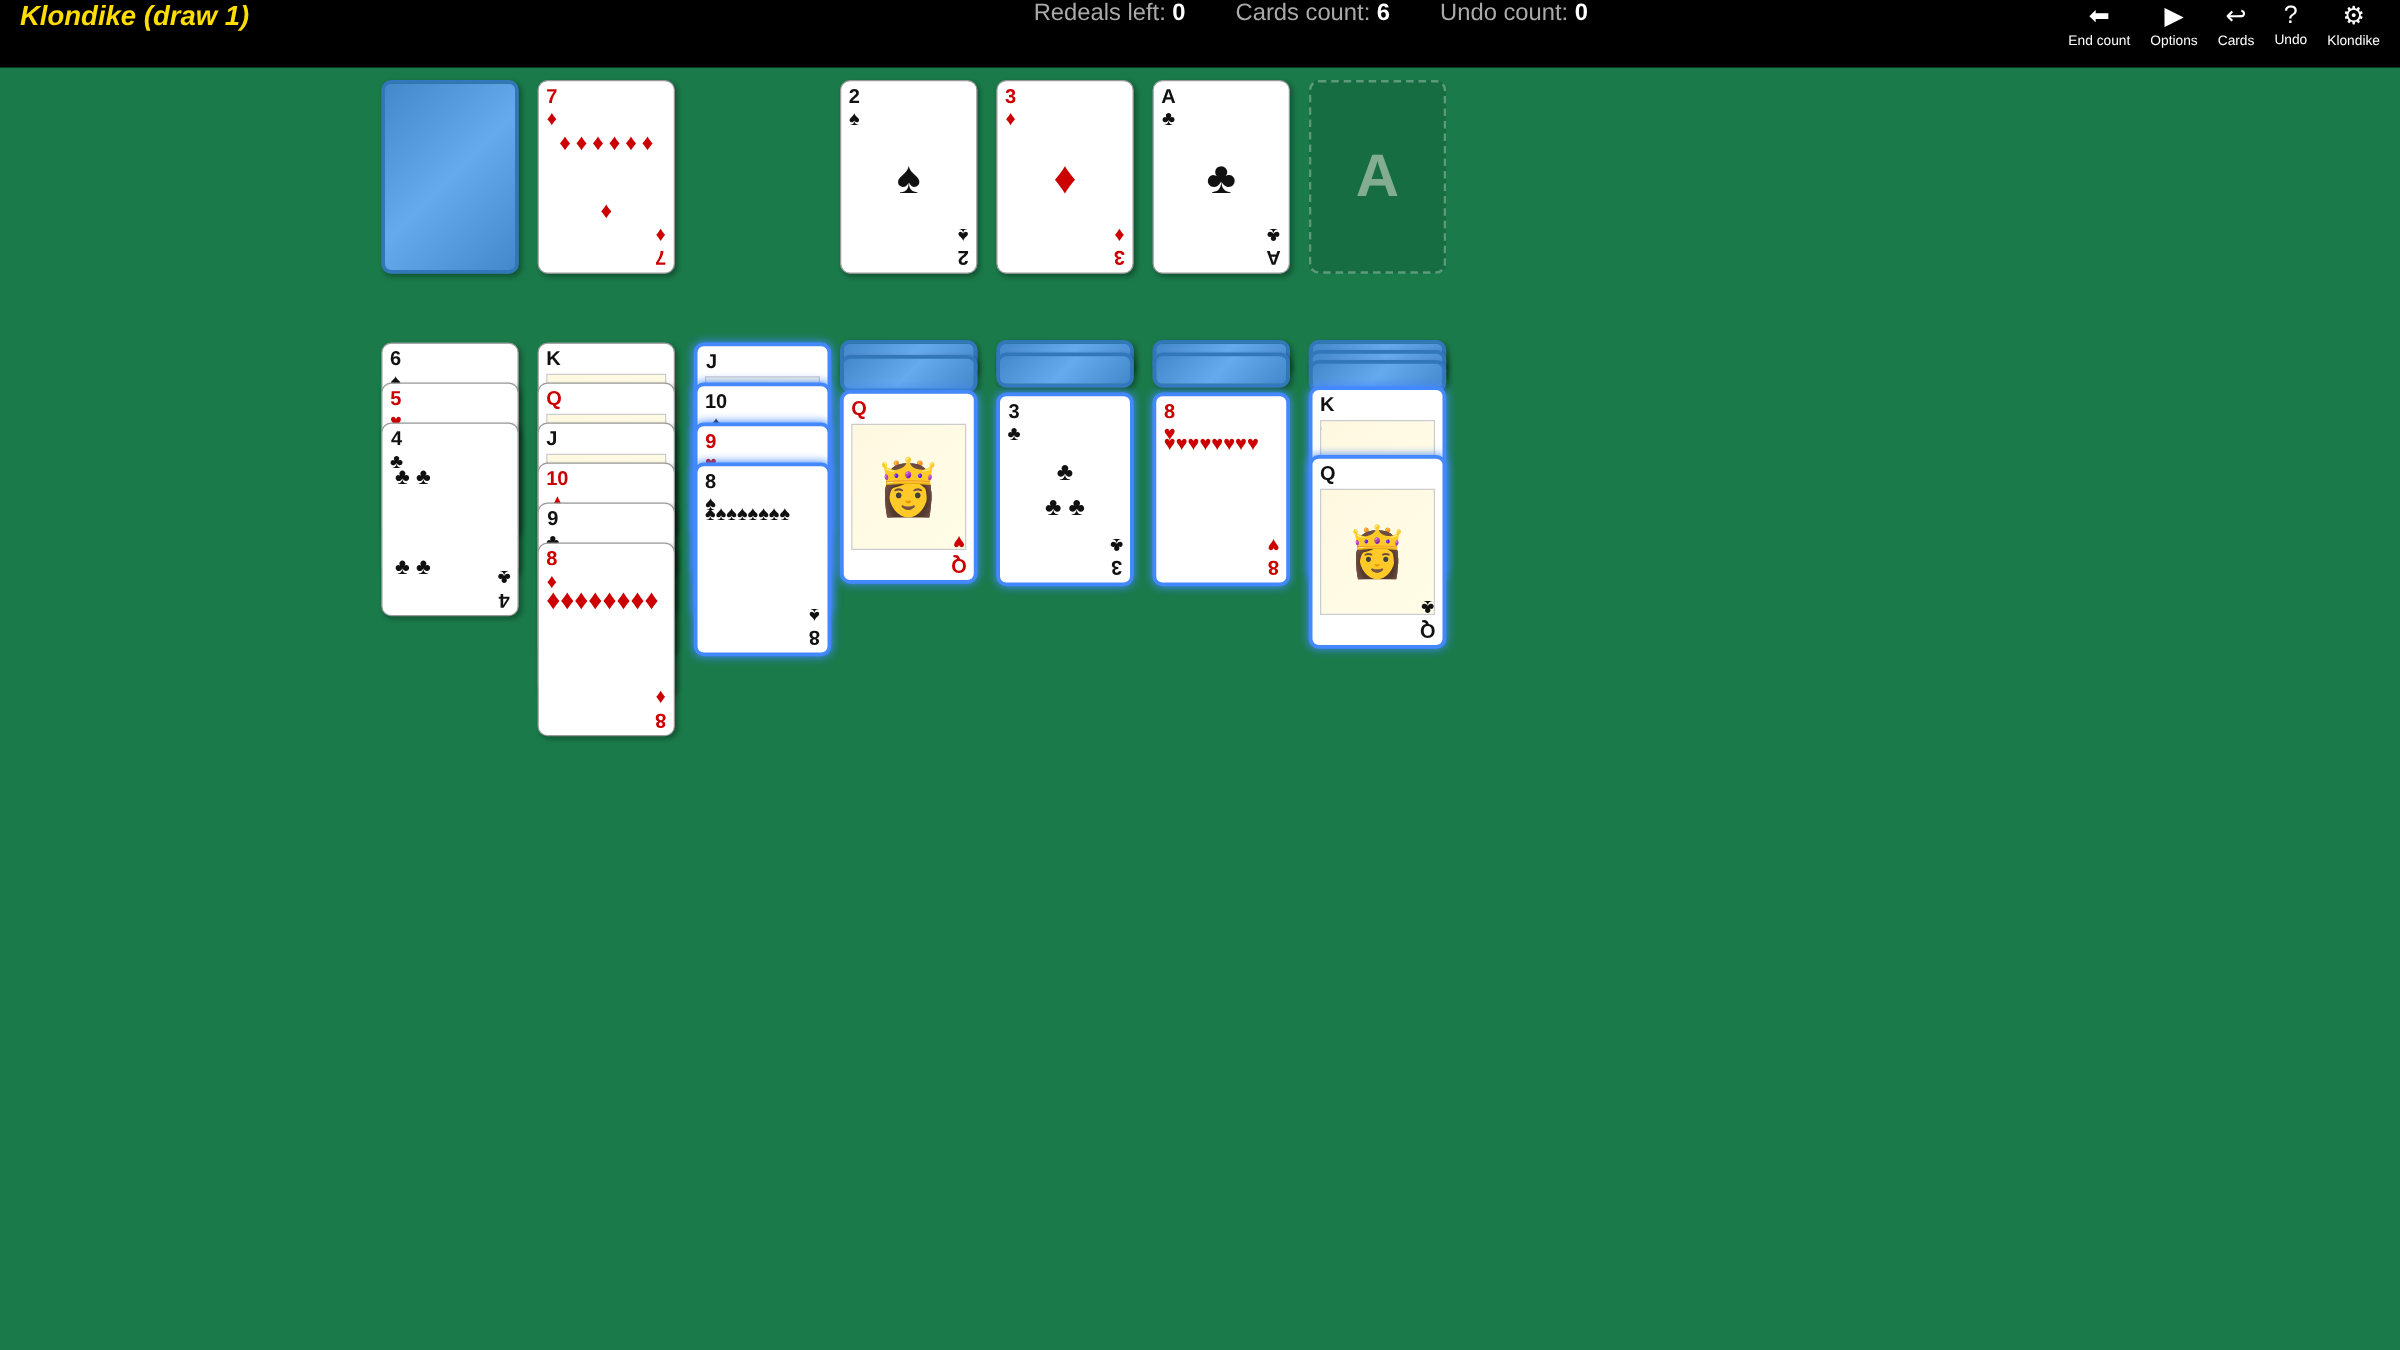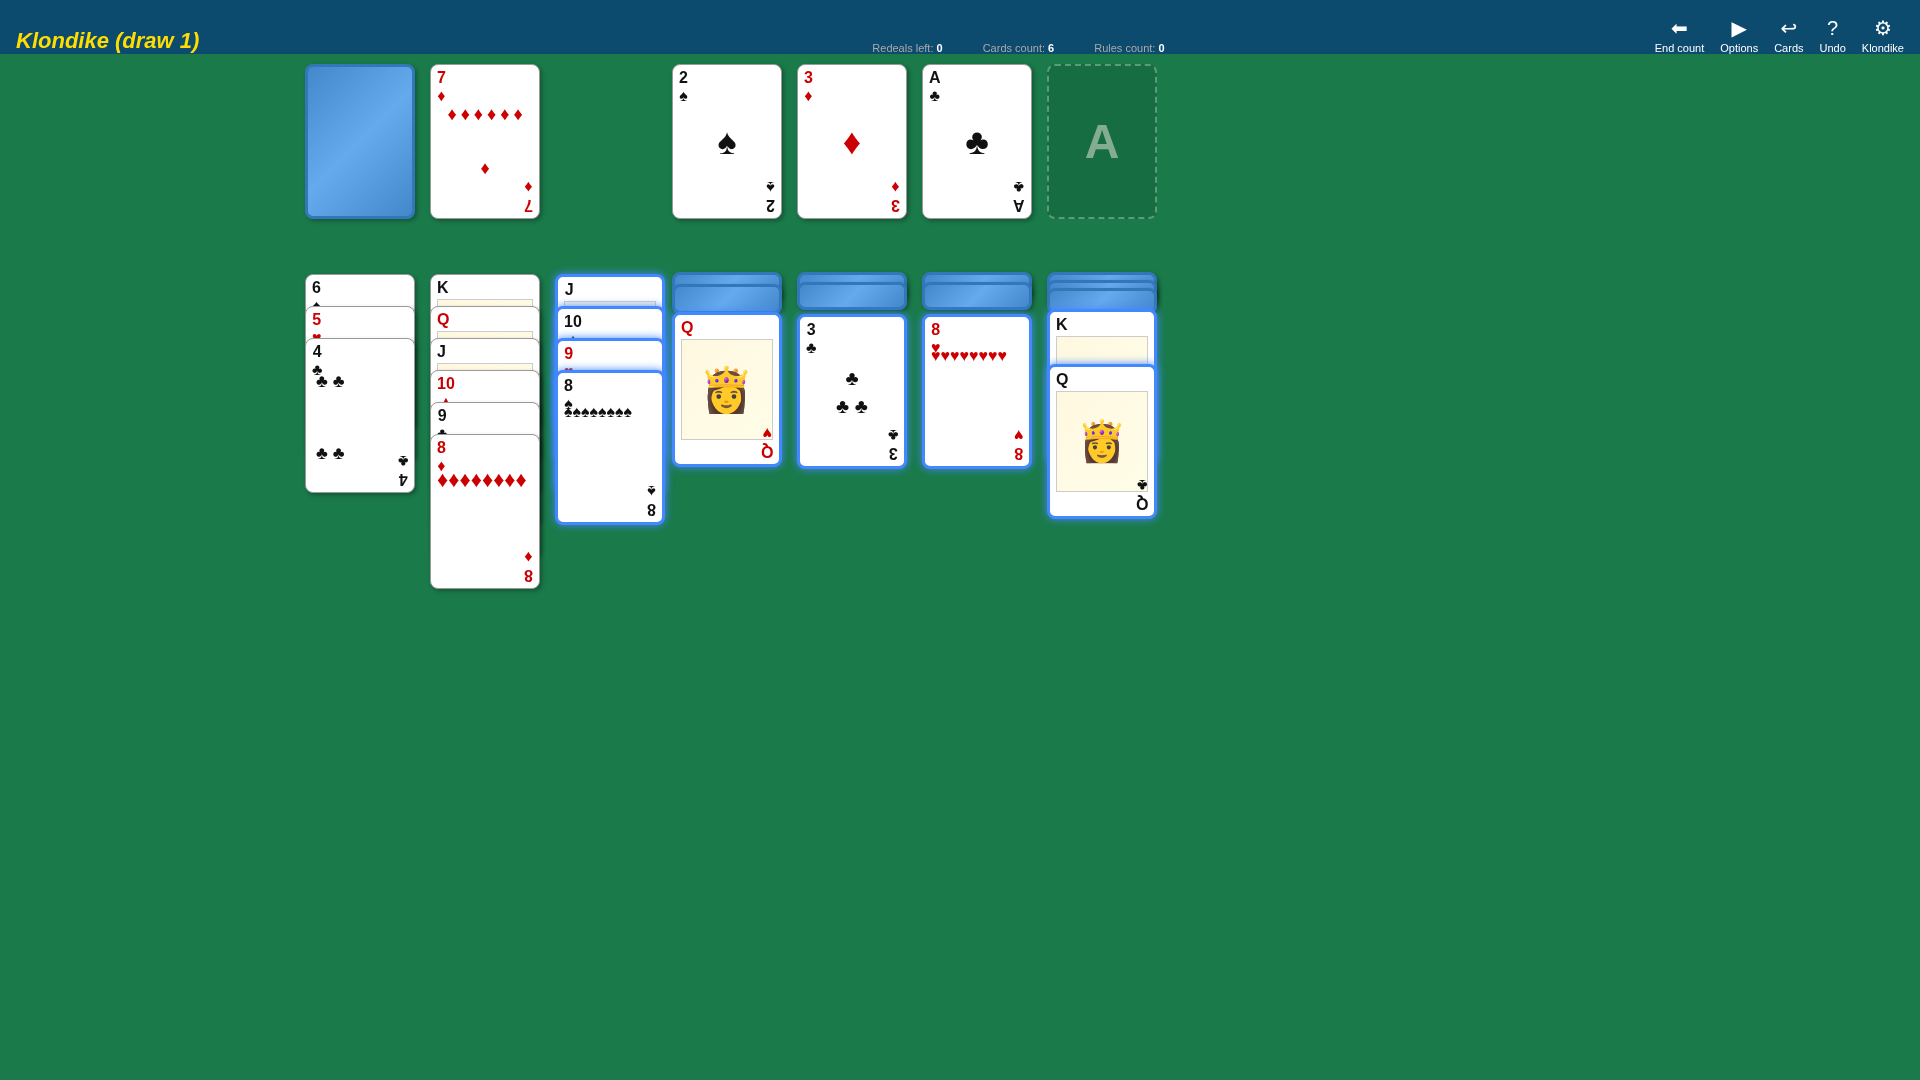--- a/index.html
+++ b/index.html
@@ -9,40 +9,40 @@
       background-color: #1a7a4a;
       font-family: Arial, sans-serif;
       overflow: hidden;
       position: relative;
     }
 
     
     #header {
       width: 100%;
       height: 54px;
-      background-color: #0c4a6e;
-      display: flex;
-      align-items: flex-end;
+      background-color: #000000;
+      display: flex;
+      align-items: flex-start;
       padding: 0 16px;
       position: relative;
     }
     #game-title {
       color: #ffdd00;
       font-size: 22px;
       font-weight: bold;
       font-style: italic;
     }
     #header-stats {
       position: absolute;
       left: 50%;
       transform: translateX(-30%);
       display: flex;
       gap: 40px;
       color: #ffffff;
-      font-size: 11px;
+      font-size: 19px;
     }
     #header-controls {
       position: absolute;
       right: 16px;
       display: flex;
       align-items: center;
       gap: 16px;
     }
     .ctrl-btn {
       display: flex;
@@ -182,21 +182,21 @@
   <div id="header-stats">
     <span>
       <span class="stat-label">Redeals left:</span>
       <span class="stat-value">0</span>
     </span>
     <span>
       <span class="stat-label">Cards count:</span>
       <span class="stat-value">6</span>
     </span>
     <span>
-      <span class="stat-label">Rules count:</span>
+      <span class="stat-label">Undo count:</span>
       <span class="stat-value">0</span>
     </span>
   </div>
 
   <div id="header-controls">
     <div class="ctrl-btn">
       <span class="ctrl-icon">⬅</span>
       <span>End count</span>
     </div>
     <div class="ctrl-btn">

